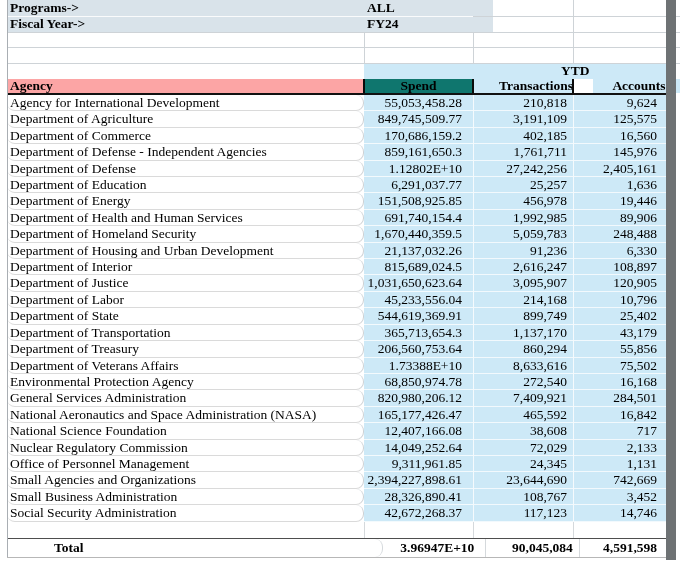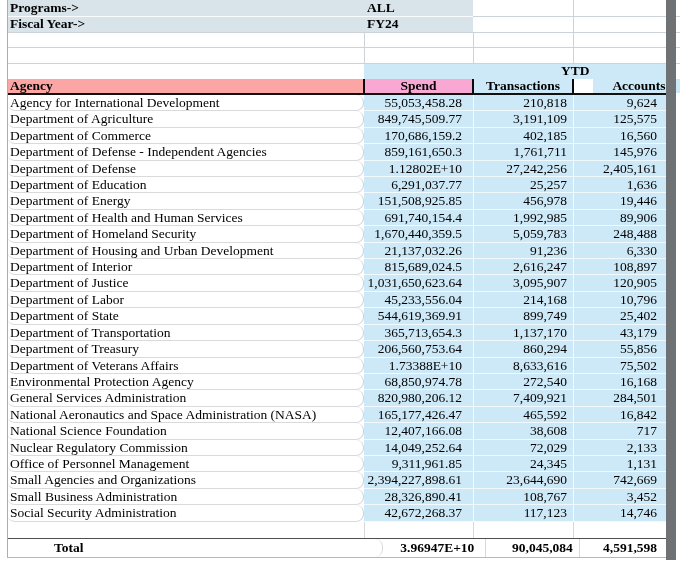--- a/index.html
+++ b/index.html
@@ -3,34 +3,34 @@
 <meta charset="utf-8">
 <style>
   html,body{margin:0;padding:0;background:#fff;}
   .sheet{
     position:relative;width:680px;height:572px;background:#ffffff;
     font-family:"Liberation Serif","DejaVu Serif",serif;
     font-size:13.5px;color:#000;overflow:hidden;
   }
   .b{font-weight:bold;}
   
-  .band{position:absolute;left:7px;width:466px;height:16px;background:#d9e3ea;}
+  .band{position:absolute;left:7px;width:466px;height:16px;background:#d9e3ea;padding-left:20px;}
   .band .lbl{position:absolute;left:3px;top:0;line-height:16px;font-weight:bold;}
   .band .val{position:absolute;left:360px;top:0;line-height:16px;font-weight:bold;text-align:center;}
   
   .hline{position:absolute;height:1px;background:#ced3d7;}
   .vline{position:absolute;width:1px;background:#ced3d7;}
   
   .ytd-band{position:absolute;left:364px;top:64px;width:302px;height:15px;background:#cde9f7;}
   .ytd-label{position:absolute;left:561px;top:63px;line-height:16px;font-weight:bold;}
   
   .hdr{position:absolute;top:79px;height:14px;line-height:14px;font-weight:bold;box-sizing:border-box;}
   .hdr-agency{left:7px;width:357px;background:#fca5a5;padding-left:3px;}
-  .hdr-spend{left:364px;width:109px;background:#f9a8d4;text-align:center;}
-  .hdr-trans{left:473px;width:100px;background:#cde9f7;text-align:center;}
+  .hdr-spend{left:364px;width:109px;background:#0f766e;text-align:center;}
+  .hdr-trans{left:473px;width:100px;background:#cde9f7;text-align:right;}
   .hdr-acct{left:593px;width:92px;background:#cde9f7;text-align:center;}
   .vblack{position:absolute;top:79px;height:14px;width:2px;background:#0a0a0a;}
   .hdr-bottom{position:absolute;left:7px;top:93px;width:659px;height:2px;background:#111;}
   
   .rows{position:absolute;left:7px;top:95px;width:659px;}
   .row{display:flex;height:16.42px;box-sizing:border-box;}
   .c{box-sizing:border-box;line-height:15.5px;white-space:nowrap;overflow:hidden;}
   .ca{width:357px;background:#fff;border-right:1px solid #ccd1d5;border-bottom:1px solid #dadada;padding-left:3px;border-radius:8px;}
   .num{text-align:right;background:#cde9f7;border-bottom:1px solid rgba(255,255,255,0.75);}
   .cs{width:109px;padding-right:11px;}

